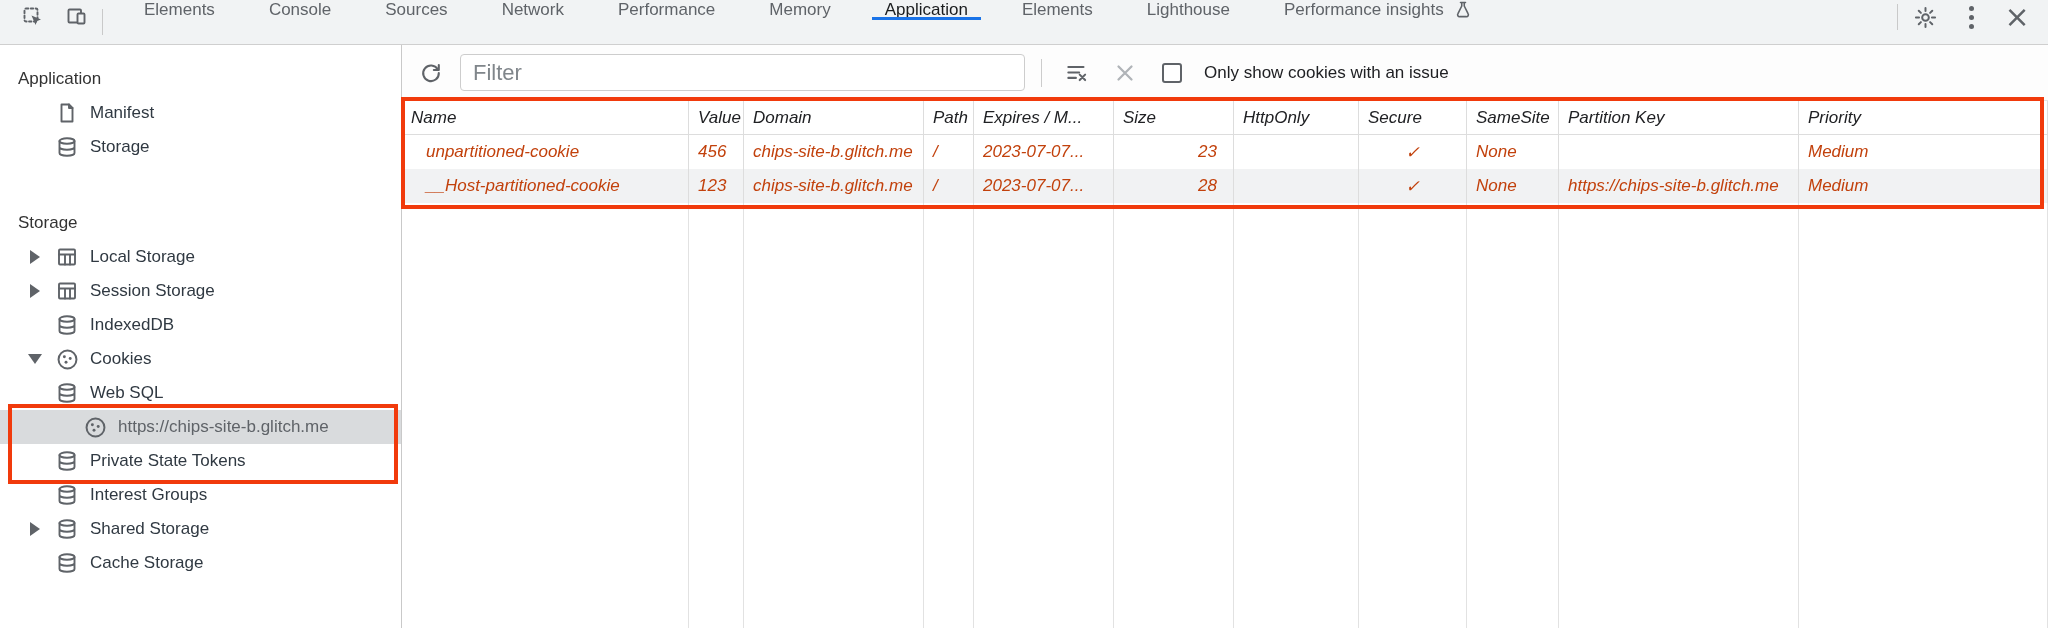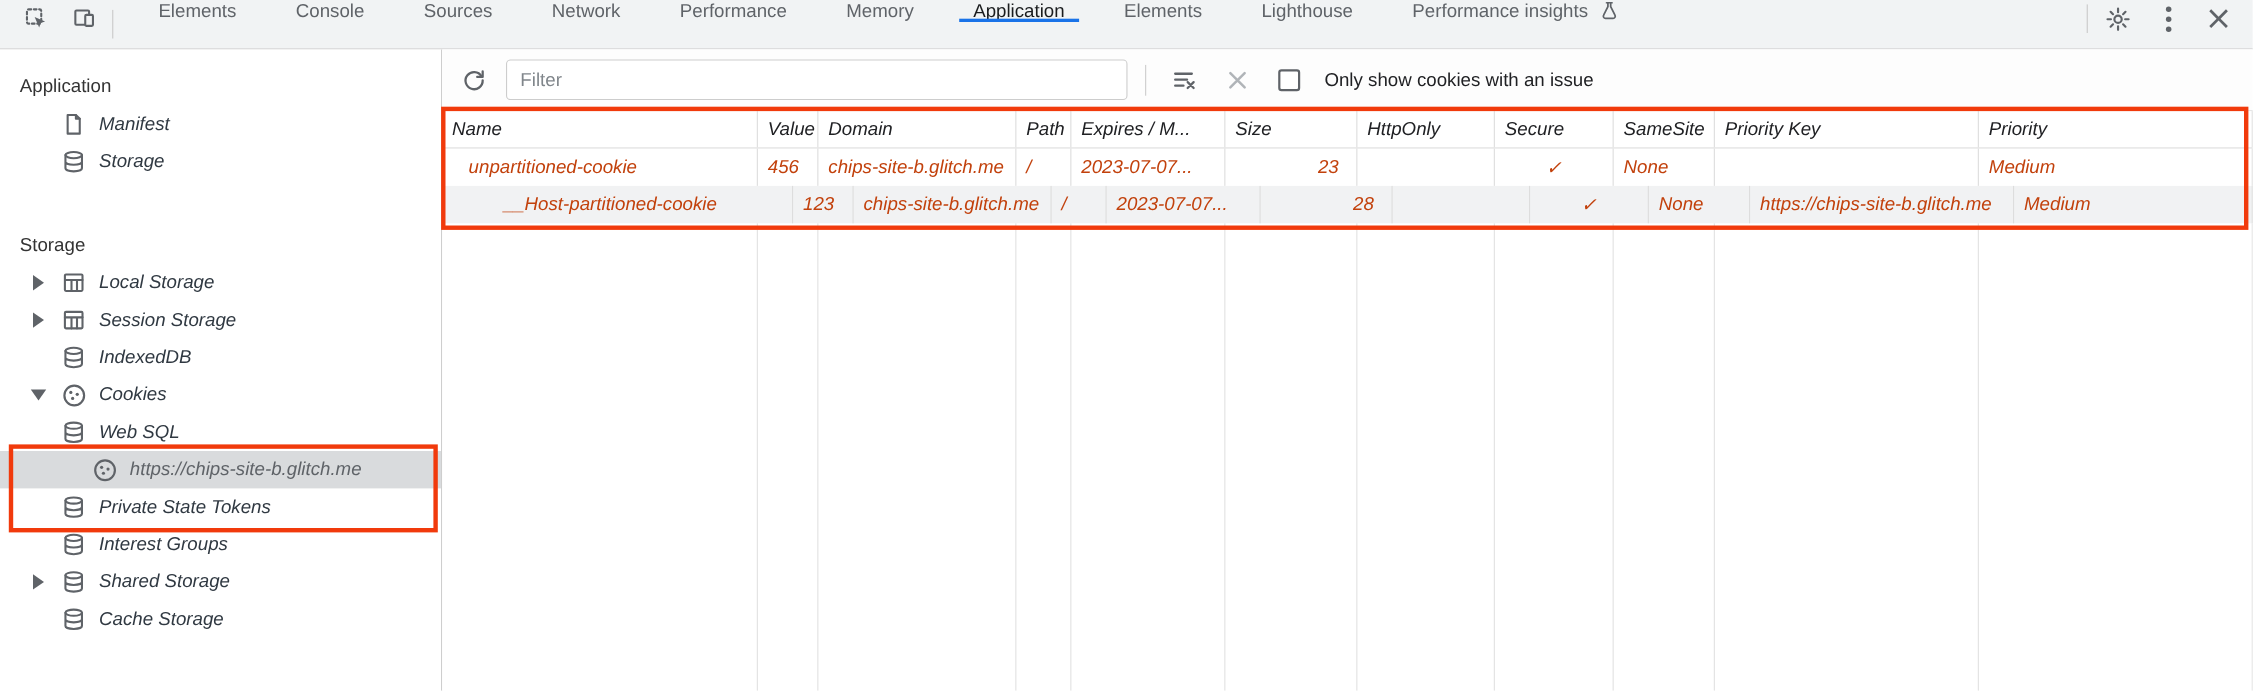--- a/index.html
+++ b/index.html
@@ -57,51 +57,51 @@
   .tree-item {
     height: 34px; display: flex; align-items: center; cursor: pointer;
     padding-left: 18px; color: #303942; white-space: nowrap;
   }
   .tree-item.child { padding-left: 46px; }
   .tree-item.selected { background: #d9dbdd; color: #5f6368; }
   .tw { width: 34px; flex: 0 0 34px; display: flex; align-items: center; justify-content: center; }
   .tri-right { width: 0; height: 0; border-top: 7px solid transparent; border-bottom: 7px solid transparent; border-left: 10px solid #5f6368; }
   .tri-down  { width: 0; height: 0; border-left: 7px solid transparent; border-right: 7px solid transparent; border-top: 10px solid #5f6368; }
   .t-icon { width: 30px; flex: 0 0 30px; height: 28px; display: flex; align-items: center; justify-content: center; color: #5f6368; }
-  .t-label { margin-left: 8px; font-style: italic; }
+  .t-label { margin-left: 8px; }
 
   
   .main { flex: 1; display: flex; flex-direction: column; min-width: 0; background: #fff; }
   .toolbar {
     height: 56px; flex: 0 0 56px; display: flex; align-items: center;
     padding-left: 10px; gap: 10px; background: #fdfdfd; border-bottom: 1px solid #e6e6e6;
   }
   .filter-input {
     width: 565px; height: 37px; border: 1px solid #cdcdcd; border-radius: 4px;
-    font-family: "Liberation Sans", sans-serif; font-size: 17px; padding: 0 12px; color: #202124;
+    font-family: "Liberation Sans", sans-serif; font-size: 22px; padding: 0 12px; color: #202124;
     outline: none; background: #fff;
   }
   .filter-input::placeholder { color: #80868b; }
   .tb-sep { width: 1px; height: 28px; background: #ccc; margin: 0 6px; }
   .checkbox {
     width: 20px; height: 20px; border: 2px solid #5f6368; border-radius: 3px; background: #fff;
     margin-left: 8px; cursor: pointer;
   }
   .cb-label { margin-left: 12px; color: #202124; }
 
   
   .grid { flex: 1; display: flex; flex-direction: column; min-height: 0; position: relative; font-style: italic; }
   .g-row {
     display: grid;
     grid-template-columns: 287px 55px 180px 50px 140px 120px 125px 108px 92px 240px minmax(0,1fr);
     align-items: stretch;
   }
   .g-row.hdr { height: 34px; border-bottom: 1px solid #ddd; }
   .g-row.data { height: 34px; }
-  .g-row.alt { background: #f1f2f3; padding-left: 32px; }
+  .g-row.alt { background: #f1f2f3; }
   .g-row.fill { flex: 1; }
   .g-cell {
     border-right: 1px solid #ddd; padding: 0 9px; display: flex; align-items: center;
     overflow: hidden; white-space: nowrap; color: #c2410c;
   }
   .g-row.hdr .g-cell { color: #202124; }
   .g-row.data .g-cell.name { padding-left: 24px; }
   .g-cell.num { justify-content: flex-end; padding-right: 16px; }
   .g-cell.ctr { justify-content: center; }
   .g-row.fill .g-cell { border-right: 1px solid #e2e2e2; }
@@ -369,21 +369,21 @@
         <div class="g-row hdr">
           <div class="g-cell">Name</div>
           <div class="g-cell">Value</div>
           <div class="g-cell">Domain</div>
           <div class="g-cell">Path</div>
           <div class="g-cell">Expires / M...</div>
           <div class="g-cell">Size</div>
           <div class="g-cell">HttpOnly</div>
           <div class="g-cell">Secure</div>
           <div class="g-cell">SameSite</div>
-          <div class="g-cell">Priority Key</div>
+          <div class="g-cell">Partition Key</div>
           <div class="g-cell">Priority</div>
         </div>
 
         <div class="g-row data">
           <div class="g-cell name">unpartitioned-cookie</div>
           <div class="g-cell">456</div>
           <div class="g-cell">chips-site-b.glitch.me</div>
           <div class="g-cell">/</div>
           <div class="g-cell">2023-07-07...</div>
           <div class="g-cell num">23</div>

